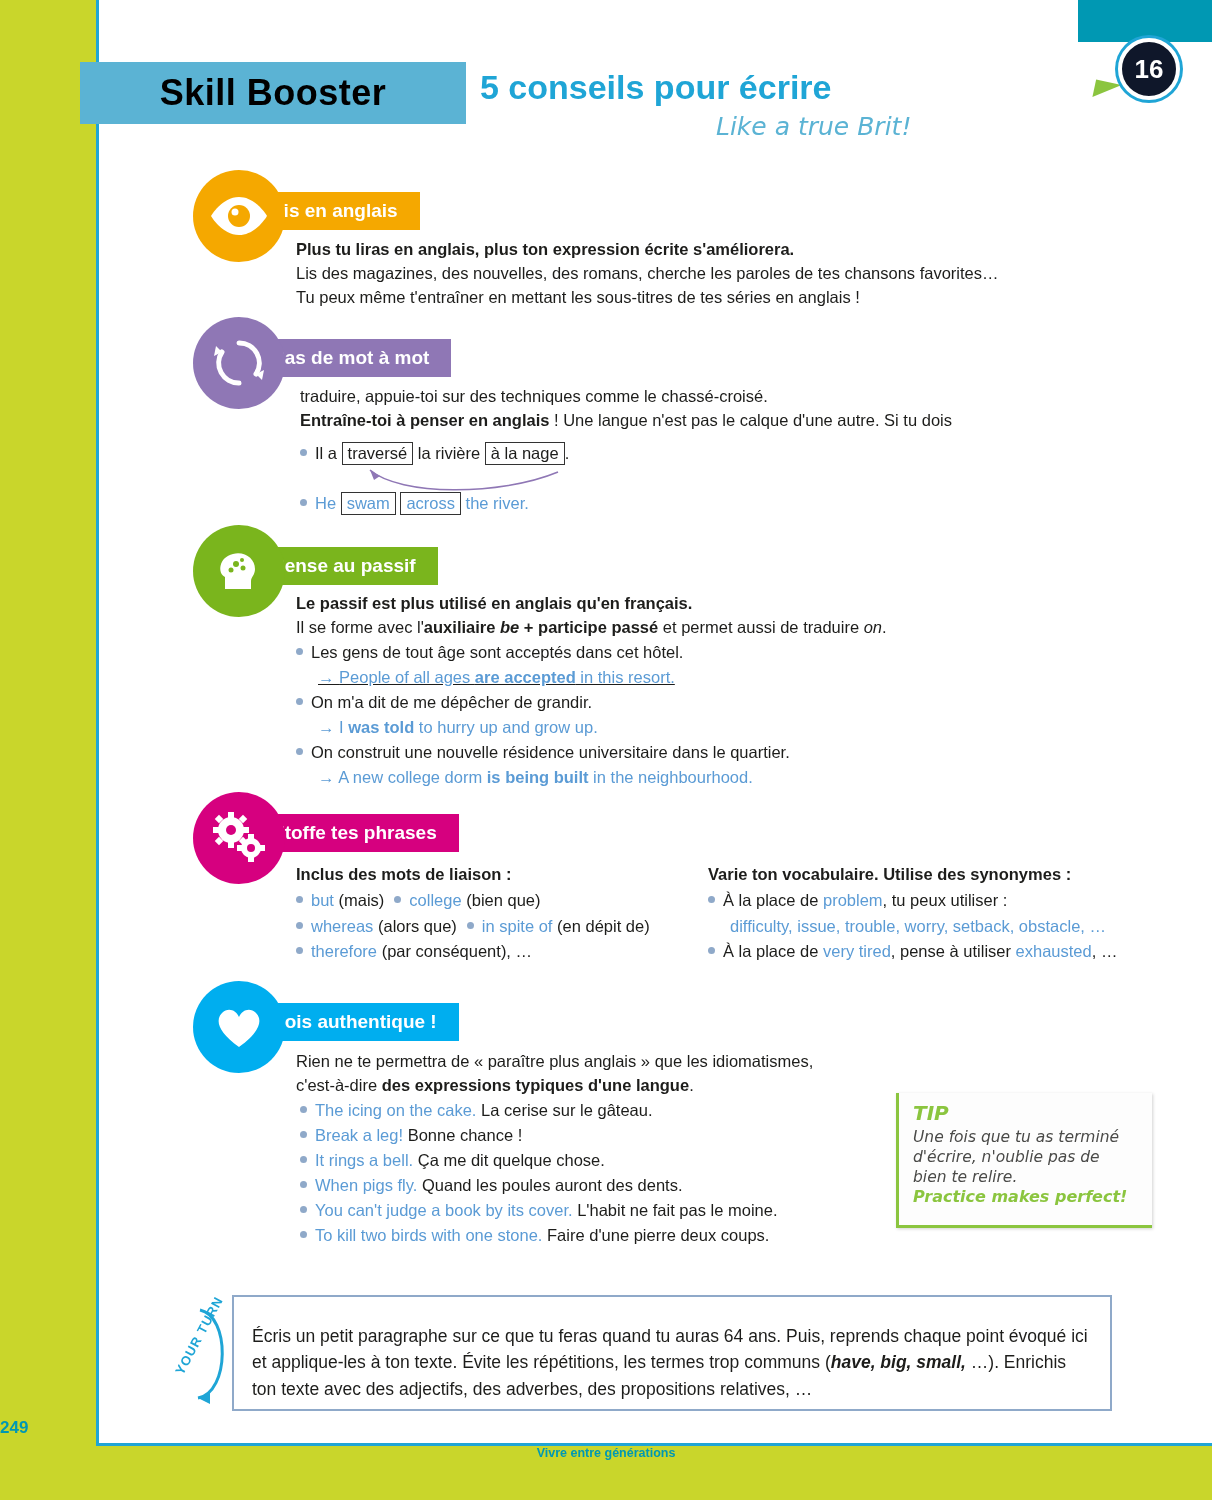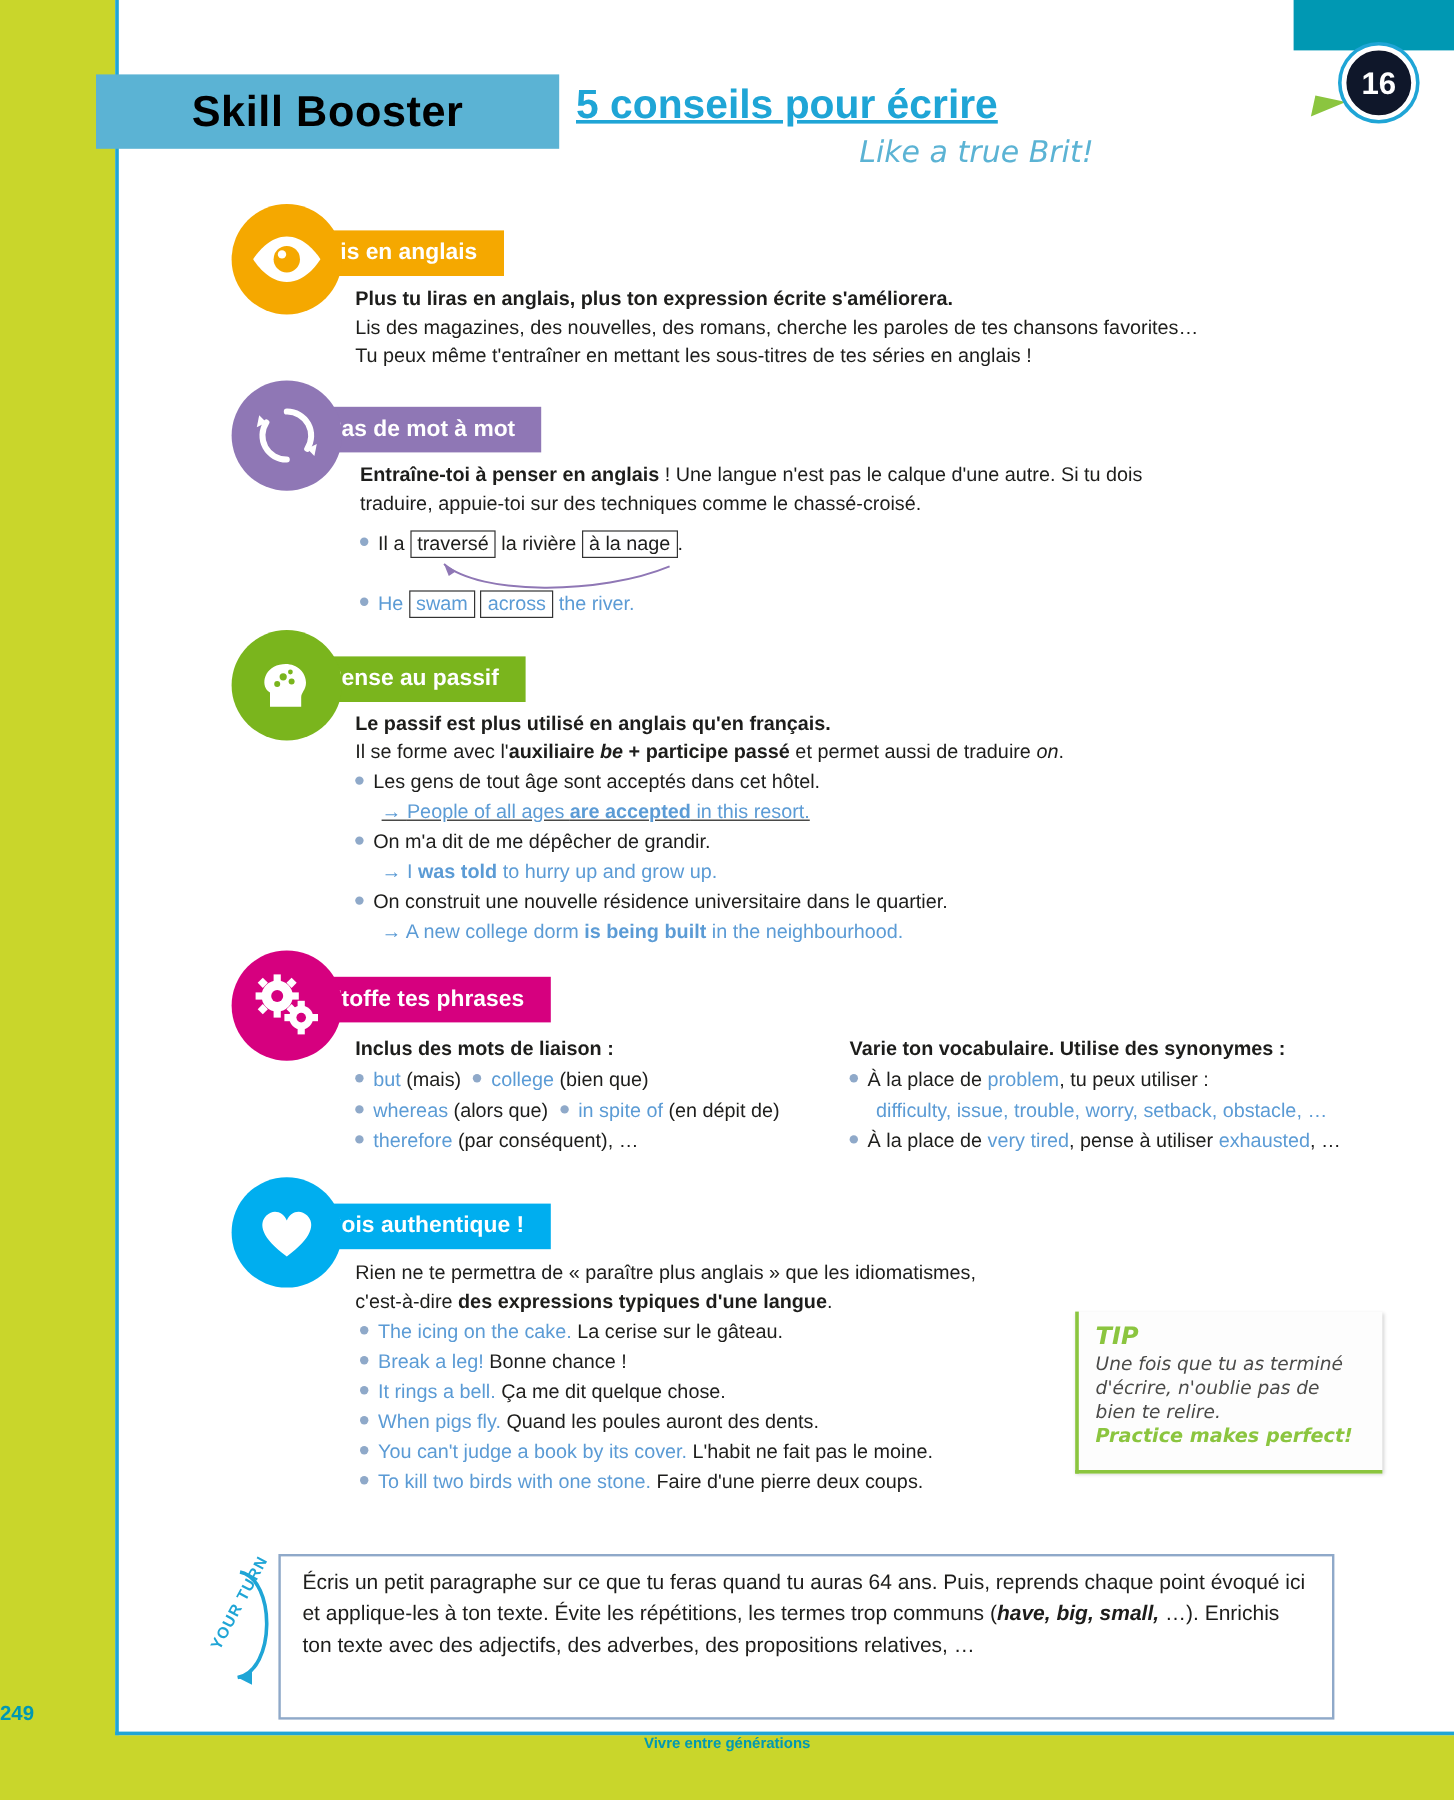--- a/index.html
+++ b/index.html
@@ -68,21 +68,20 @@
     width: 34px; height: 26px;
     background: #8f77b5;
     z-index: -1;
   }
   .hdr-title {
     position: absolute;
     left: 480px; top: 68px;
     color: #1fa5d6;
     font-size: 34px;
     font-weight: bold;
-    text-decoration: underline;
   }
   .hdr-sub {
     position: absolute;
     left: 716px; top: 112px;
     color: #5bb3d4;
     font-size: 25px;
     font-style: italic;
     font-family: "DejaVu Sans", sans-serif;
   }
   
@@ -139,24 +138,24 @@
     padding: 8px 10px 8px 14px;
     font-family: "DejaVu Sans", sans-serif;
   }
   .tip-title { color: #8bc53f; font-size: 20px; font-style: italic; font-weight: bold; }
   .tip-body { color: #4a4a48; font-size: 15.5px; font-style: italic; line-height: 1.3; margin-top: 2px; }
   .tip-bold { color: #8bc53f; font-weight: bold; font-style: italic; font-size: 16px; }
   
   .yt-box {
     position: absolute;
     left: 232px; top: 1295px;
-    width: 880px; height: 138px;
+    width: 880px; height: 116px;
     background: #ffffff;
     border: 2px solid #8fa9c9;
-    padding: 8px 18px;
+    padding: 26px 18px;
     font-size: 17.5px;
     line-height: 1.5;
     color: #1d1d1b;
   }
   .yt-label {
     position: absolute;
     left: 162px; top: 1300px;
     width: 70px; height: 100px;
     color: #1fa5d6;
     font-size: 13px;
@@ -226,24 +225,24 @@
   </div>
   <div class="circle" style="left:193px; top:317px; background:#8f77b5;">
     <svg width="58" height="58" viewBox="0 0 58 58">
       <path d="M29 9a20 20 0 0 1 17 31" stroke="#ffffff" stroke-width="5" fill="none" stroke-linecap="round"></path>
       <path d="M29 49a20 20 0 0 1-17-31" stroke="#ffffff" stroke-width="5" fill="none" stroke-linecap="round"></path>
       <polygon points="46,40 54,36 52,46" fill="#ffffff"></polygon>
       <polygon points="12,18 4,22 6,12" fill="#ffffff"></polygon>
     </svg>
   </div>
   <div class="body-txt" style="left:300px; top:385px; width:800px;">
+    <div>traduire, appuie-toi sur des techniques comme le chassé-croisé.</div>
     <div>
       <b>Entraîne-toi à penser en anglais</b><span> ! Une langue n'est pas le calque d'une autre. Si tu dois</span>
     </div>
-    <div>traduire, appuie-toi sur des techniques comme le chassé-croisé.</div>
   </div>
   <div class="body-txt" style="left:300px; top:442px; width:700px;">
     <span class="bullet"></span><span>Il a </span><span class="boxed">traversé</span><span> la rivière </span><span class="boxed">à la nage</span><span>.</span>
   </div>
   <svg style="position:absolute; left:340px; top:466px;" width="250" height="34">
     <path d="M30 4 C 60 30, 160 30, 218 6" stroke="#8f77b5" stroke-width="1.6" fill="none"></path>
     <polygon points="30,4 40,10 34,14" fill="#8f77b5"></polygon>
   </svg>
   <div class="body-txt" style="left:300px; top:492px; width:700px;">
     <span class="bullet"></span><span class="blue">He </span><span class="boxed blue">swam</span>&nbsp;<span class="boxed blue">across</span><span class="blue"> the river.</span>

